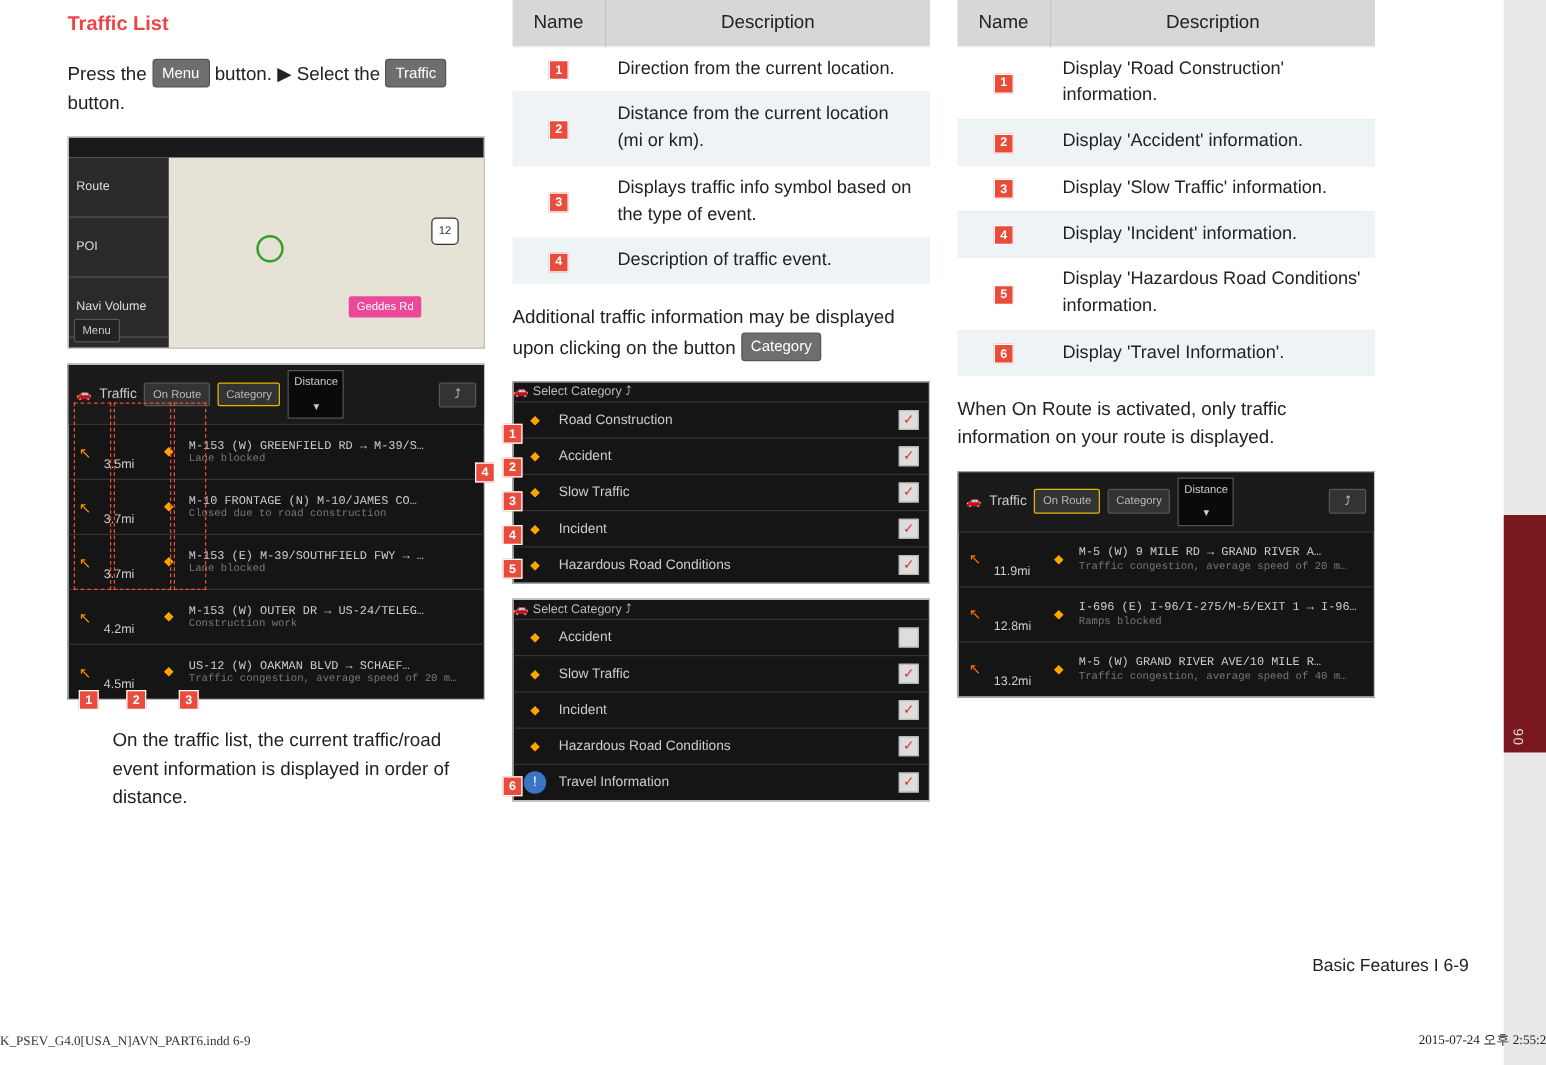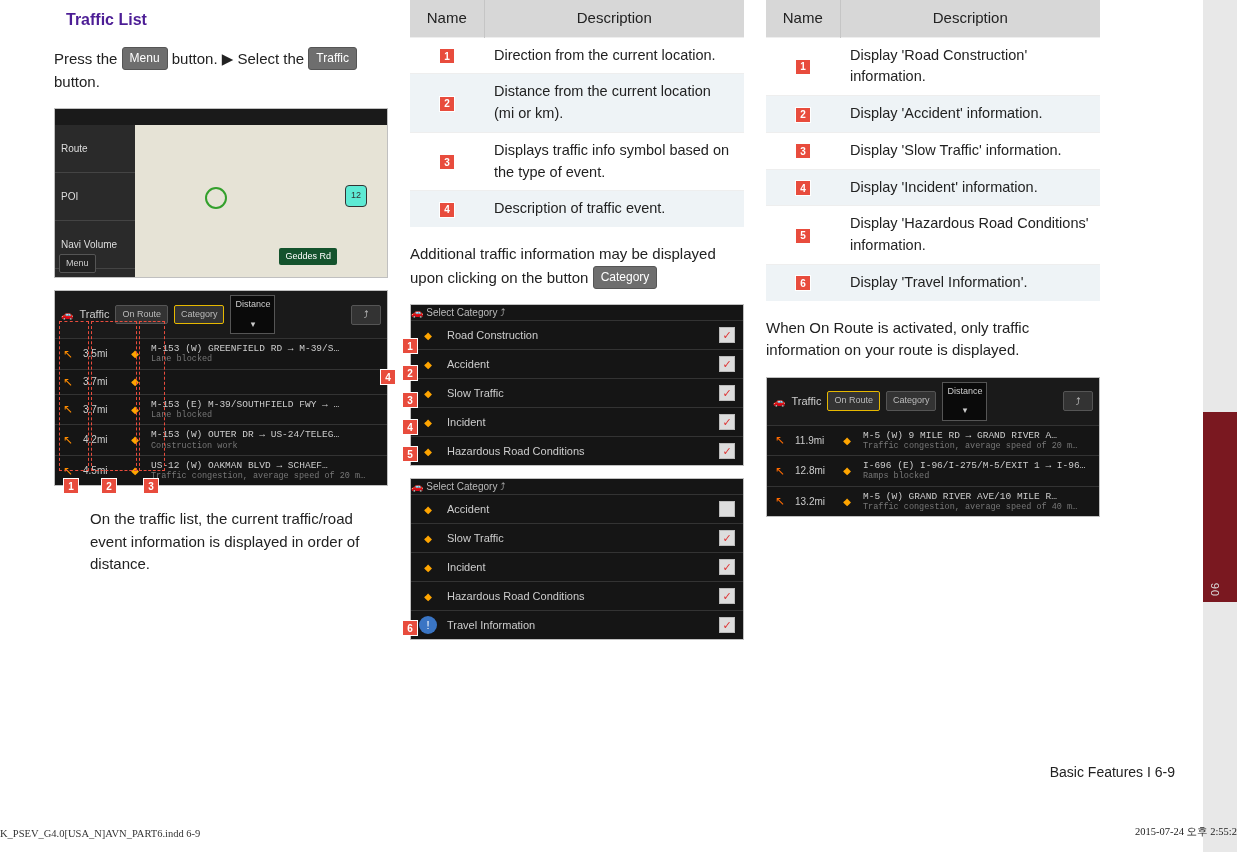--- a/index.html
+++ b/index.html
@@ -45,23 +45,23 @@
     white-space: nowrap;
   }
   .col {
     width: 356px;
     padding-right: 22px;
     box-sizing: border-box;
     font-size: 15px;
     line-height: 1.5;
   }
   .col h3.red {
-    color: #4c1d95;
+    color: #ef4444;
     font-size: 16px;
-    margin: 8px 12px 6px;
+    margin: 8px 0 6px;
     font-weight: bold;
   }
   .pill {
     display: inline-block;
     background: #6e6e6e;
     color: #fff;
     border: 1px solid #555;
     border-radius: 3px;
     padding: 1px 7px 2px;
     font-size: 12px;
@@ -74,33 +74,33 @@
     color: #bbb;
     font-size: 10px;
     margin: 8px 0 12px;
     position: relative;
   }
   .map-ss { height: 168px; background: #e6e3d6; overflow: hidden; }
   .map-ss .hdr { background: #1a1a1a; color:#ddd; height:16px; display:flex;align-items:center;justify-content:space-between;padding:0 6px;font-size:9px;}
   .map-ss .side { position:absolute;left:0;top:16px;width:80px;}
   .map-ss .side div { background:#2a2a2a;color:#ddd;padding:16px 6px;border-bottom:1px solid #444;font-size:10px;}
   .map-ss .menu-btn{position:absolute;left:4px;bottom:4px;background:#222;color:#ccc;padding:2px 6px;font-size:9px;border:1px solid #555;border-radius:2px;}
-  .map-ss .road{position:absolute;right:50px;bottom:12px;background:#14532d;color:#fff;padding:2px 6px;font-size:9px;border-radius:2px;}
+  .map-ss .road{position:absolute;right:50px;bottom:24px;background:#ec4899;color:#fff;padding:2px 6px;font-size:9px;border-radius:2px;}
   .map-ss .compass{position:absolute;left:150px;top:78px;width:18px;height:18px;border-radius:50%;border:2px solid #33a02c;}
-  .map-ss .hwy{position:absolute;right:20px;top:76px;width:20px;height:20px;border-radius:4px;background:#5eead4;border:1px solid #333;display:flex;align-items:center;justify-content:center;font-size:9px;color:#333;}
+  .map-ss .hwy{position:absolute;right:20px;top:64px;width:20px;height:20px;border-radius:4px;background:#ffffff;border:1px solid #333;display:flex;align-items:center;justify-content:center;font-size:9px;color:#333;}
   .traffic-ss{padding:0;}
   .traffic-ss .bar{display:flex;align-items:center;background:#1a1a1a;padding:4px 6px;gap:6px;}
   .traffic-ss .title{color:#ccc;font-size:11px;}
   .traffic-ss .tabbtn{background:#333;color:#bbb;padding:2px 6px;border-radius:2px;border:1px solid #555;font-size:9px;}
   .traffic-ss .tabbtn.sel{border:1px solid #e6b800;}
   .traffic-ss .drop{background:#0a0a0a;color:#ccc;border:1px solid #555;padding:2px 4px;font-size:9px;display:flex;align-items:center;gap:6px;flex-direction:column;}
   .traffic-ss .back{background:#333;border:1px solid #555;width:28px;height:18px;border-radius:2px;display:flex;align-items:center;justify-content:center;color:#ccc;margin-left:auto;}
   .traffic-row{display:flex;align-items:center;border-top:1px solid #333;padding:4px 6px;gap:8px;}
   .traffic-row .arr{width:14px;height:14px;display:flex;align-items:center;justify-content:center;color:#ff8c00;font-size:12px;}
-  .traffic-row .dist{width:36px;color:#ccc;font-size:10px;}
+  .traffic-row .dist{width:36px;color:#ccc;font-size:10px;margin-top:20px;}
   .traffic-row .txt{flex:1;color:#ccc;font-size:9.5px;line-height:1.2;font-family:Liberation Mono, monospace;}
   .traffic-row .sub{color:#777;display:block;font-size:8.5px;}
   .traffic-row .icon{width:16px;height:16px;display:flex;align-items:center;justify-content:center;}
 
   
   .num{display:inline-flex;align-items:center;justify-content:center;width:16px;height:16px;background:#e84c3d;color:#fff;font-size:10px;font-weight:bold;border:1px solid #fff;box-sizing:border-box;}
   .num-ov{position:absolute;z-index:5;}
   .dash-box{position:absolute;border:1px dashed #e84c3d;box-sizing:border-box;z-index:2;}
 
   
@@ -177,20 +177,21 @@
           <div class="traffic-row">
             <span class="arr">↖</span>
   <span class="dist">3.5mi</span>
   <span class="icon" style="color:#ffa500;">◆</span>
   <span class="txt">M-153 (W) GREENFIELD RD → M-39/S…<span class="sub">Lane blocked</span></span>
           </div>
           <div class="traffic-row">
             <span class="arr">↖</span>
   <span class="dist">3.7mi</span>
   <span class="icon" style="color:#ffa500;">◆</span>
+  <span class="txt">M-10 FRONTAGE (N) M-10/JAMES CO…<span class="sub">Closed due to road construction</span></span>
           </div>
           <div class="traffic-row">
             <span class="arr">↖</span>
   <span class="dist">3.7mi</span>
   <span class="icon" style="color:#ffa500;">◆</span>
   <span class="txt">M-153 (E) M-39/SOUTHFIELD FWY → …<span class="sub">Lane blocked</span></span>
           </div>
           <div class="traffic-row">
             <span class="arr">↖</span>
   <span class="dist">4.2mi</span>

